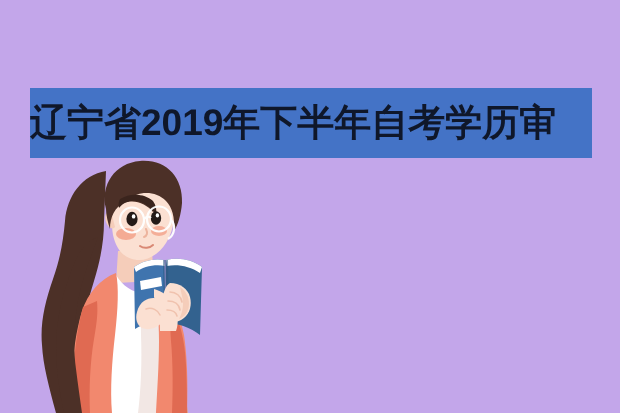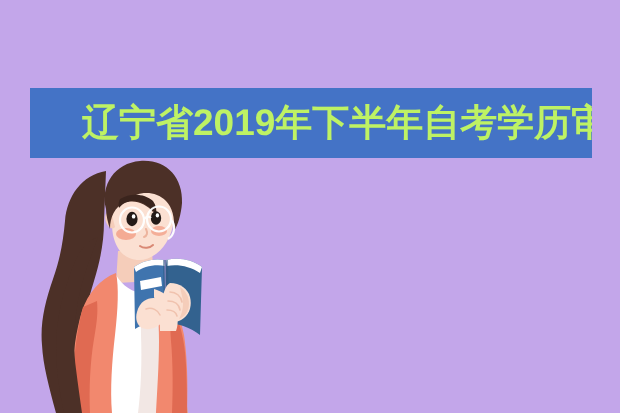--- a/index.html
+++ b/index.html
@@ -25,28 +25,27 @@
     left: 30px;
     top: 88px;
     width: 562px;
     height: 70px;
     background: #4473C6;
     display: flex;
     align-items: center;
     overflow: hidden;
   }
   #title-text {
-    color: #bef264;
+    color: #0f172a;
     font-family: "Liberation Sans", "DejaVu Sans", sans-serif;
     font-weight: bold;
     font-size: 37px;
     line-height: 70px;
     letter-spacing: 0px;
     white-space: nowrap;
-    padding-left: 52px;
     text-rendering: geometricPrecision;
   }
   
   #illustration {
     position: absolute;
     left: 20px;
     top: 155px;
     width: 210px;
     height: 258px;
   }

